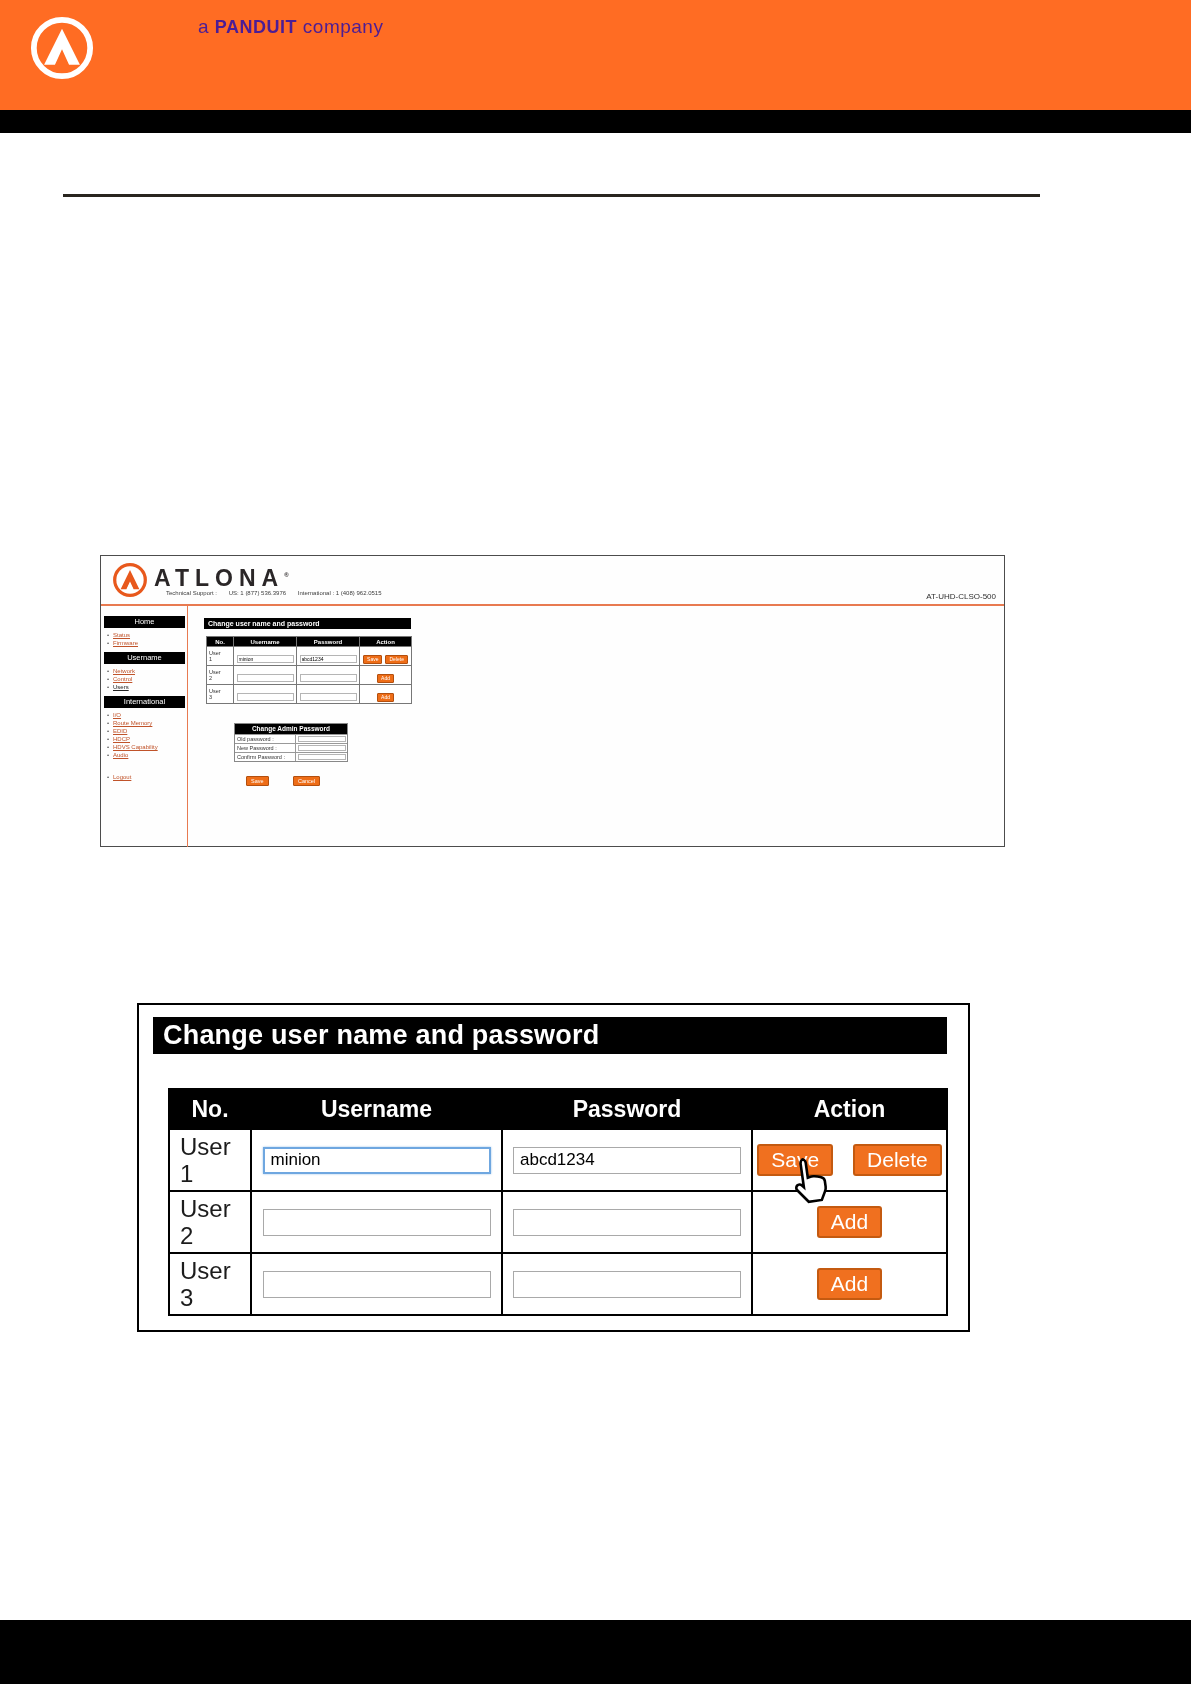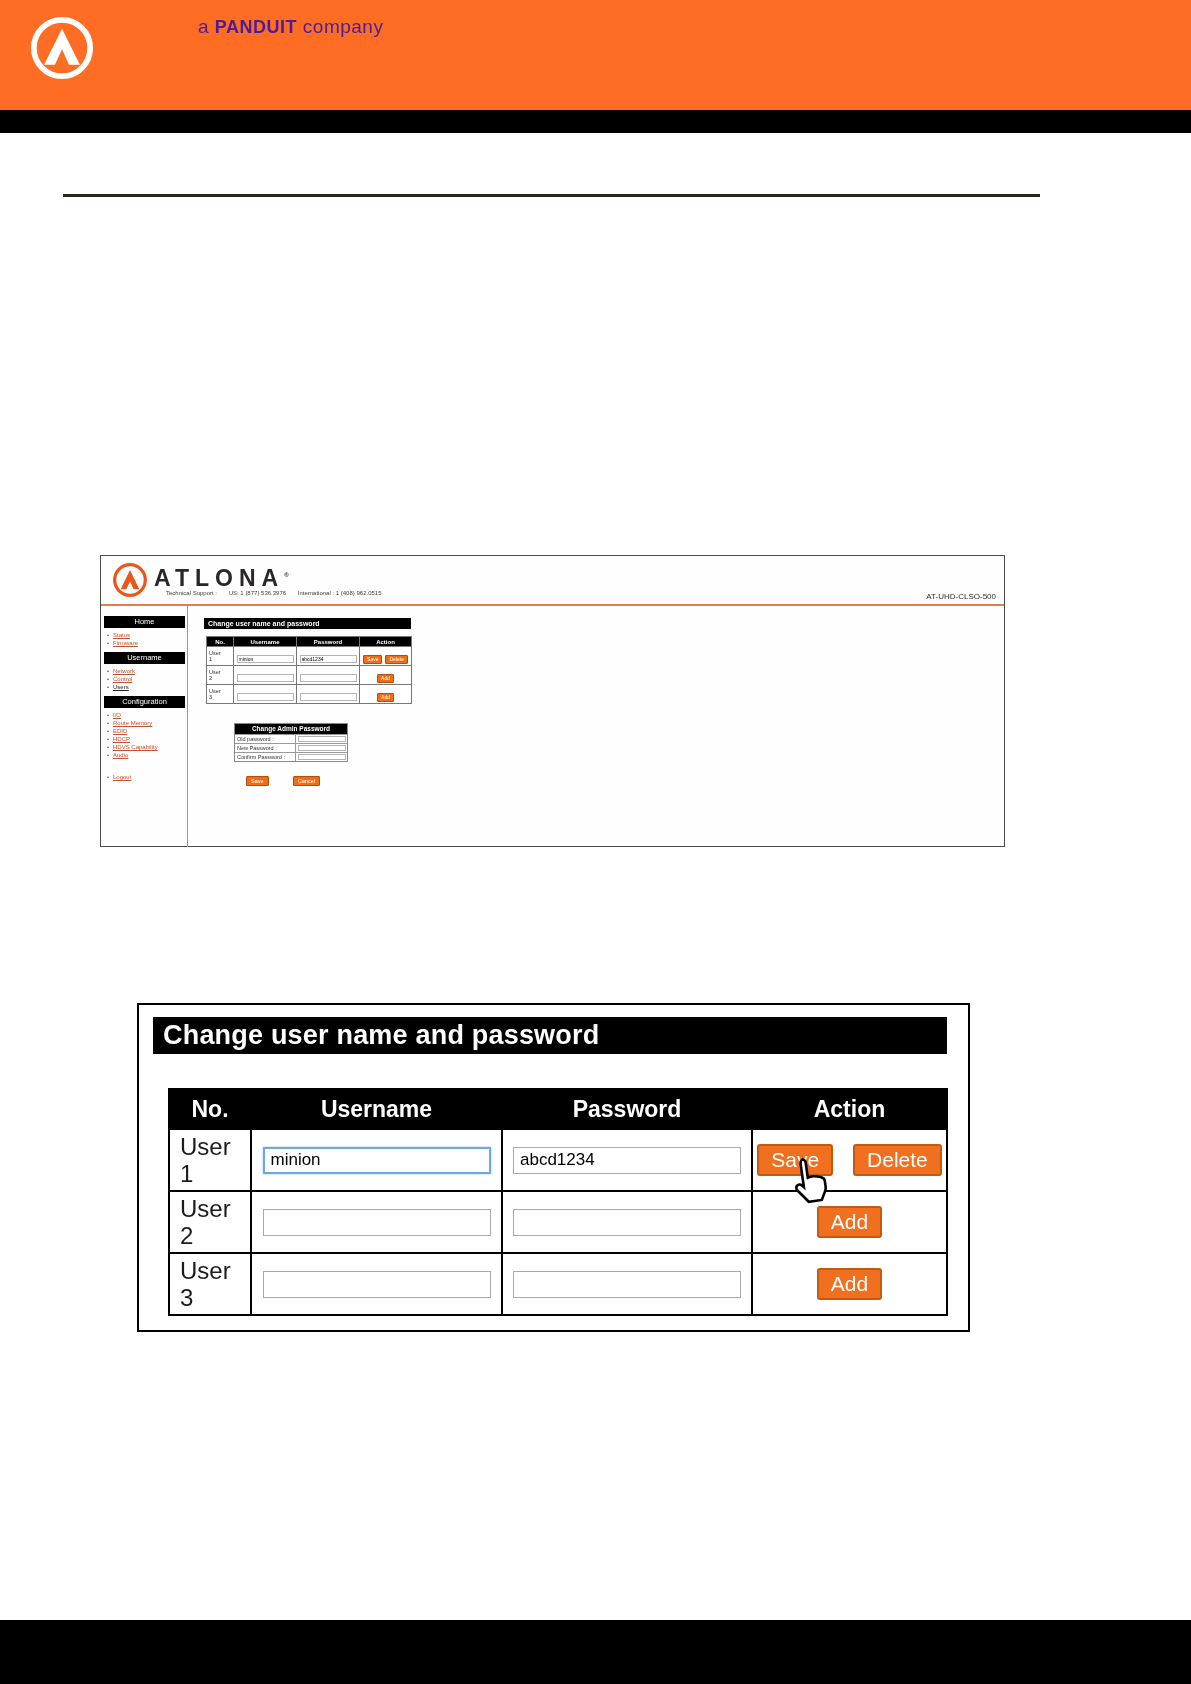--- a/index.html
+++ b/index.html
@@ -119,21 +119,21 @@
       <ul class="f1-navlist">
         <li><span class="f1-link">Status</span></li>
         <li><span class="f1-link">Firmware</span></li>
       </ul>
       <div class="f1-navhead">Username</div>
       <ul class="f1-navlist">
         <li><span class="f1-link">Network</span></li>
         <li><span class="f1-link">Control</span></li>
         <li><span class="f1-link current">Users</span></li>
       </ul>
-      <div class="f1-navhead">Configuration</div>
+      <div class="f1-navhead">International</div>
       <ul class="f1-navlist">
         <li><span class="f1-link">I/O</span></li>
         <li><span class="f1-link">Route Memory</span></li>
         <li><span class="f1-link">EDID</span></li>
         <li><span class="f1-link">HDCP</span></li>
         <li><span class="f1-link">HDVS Capability</span></li>
         <li><span class="f1-link">Audio</span></li>
       </ul>
       <ul class="f1-navlist f1-logout">
         <li><span class="f1-link">Logout</span></li>

